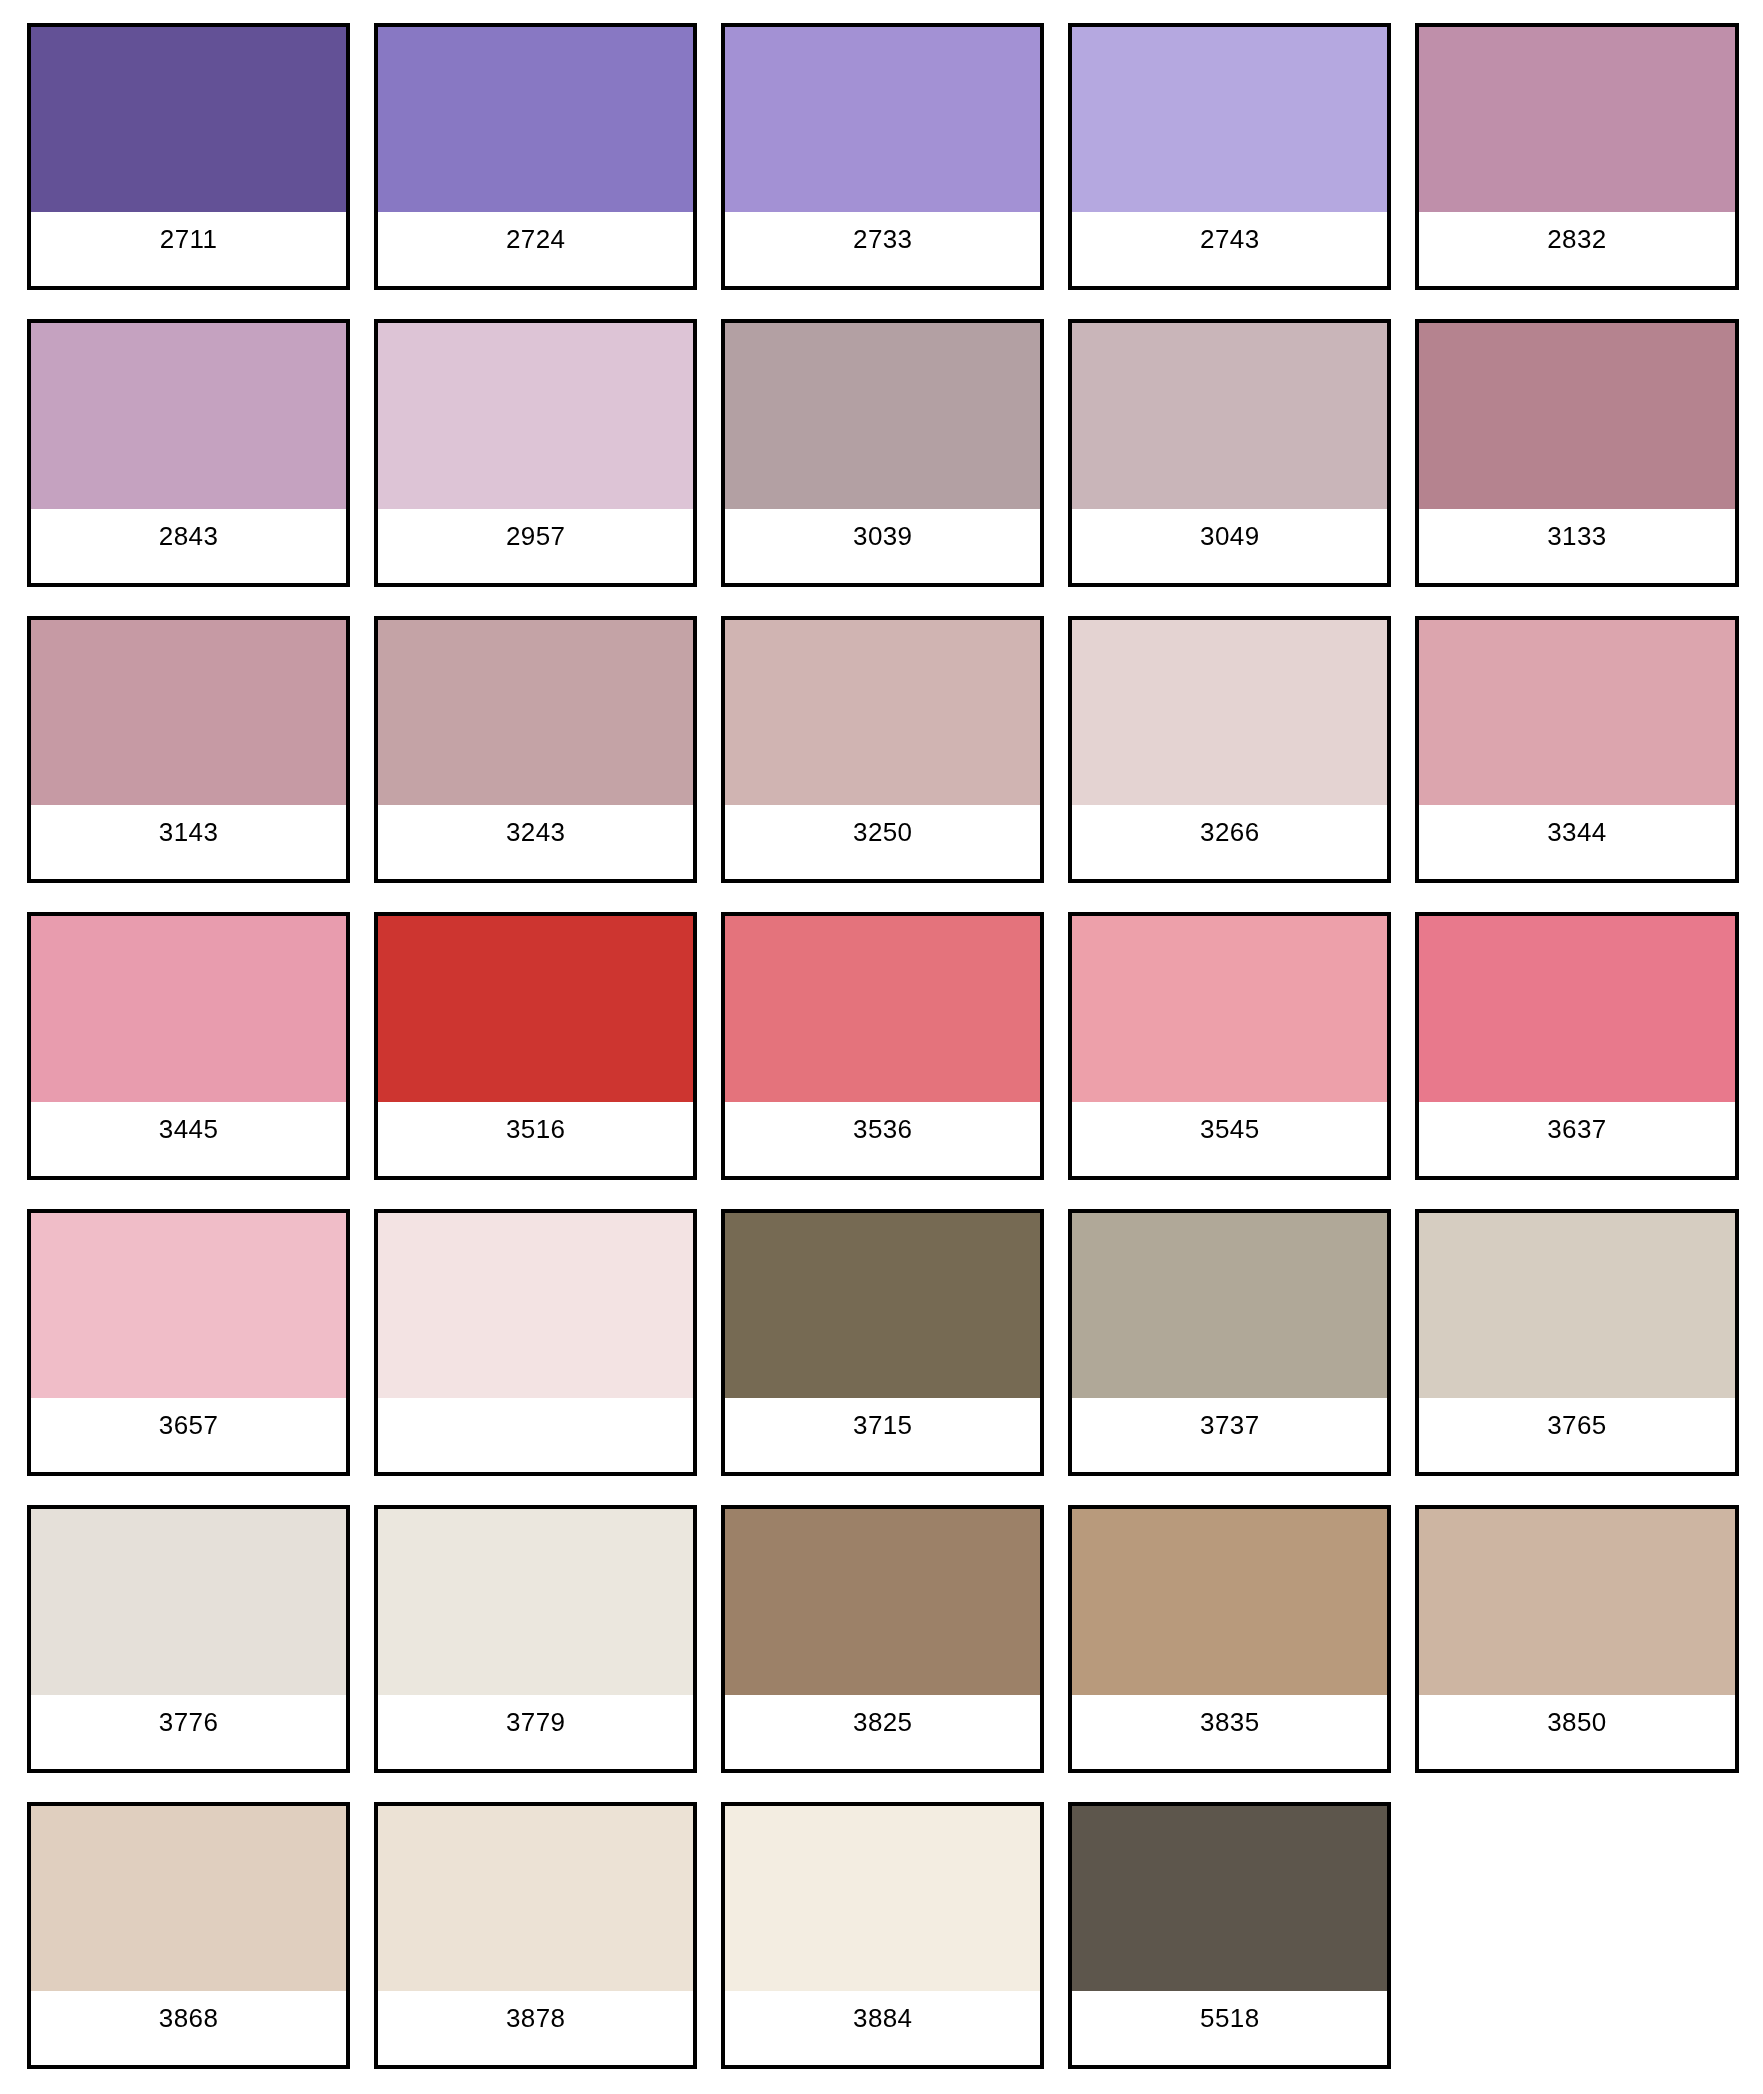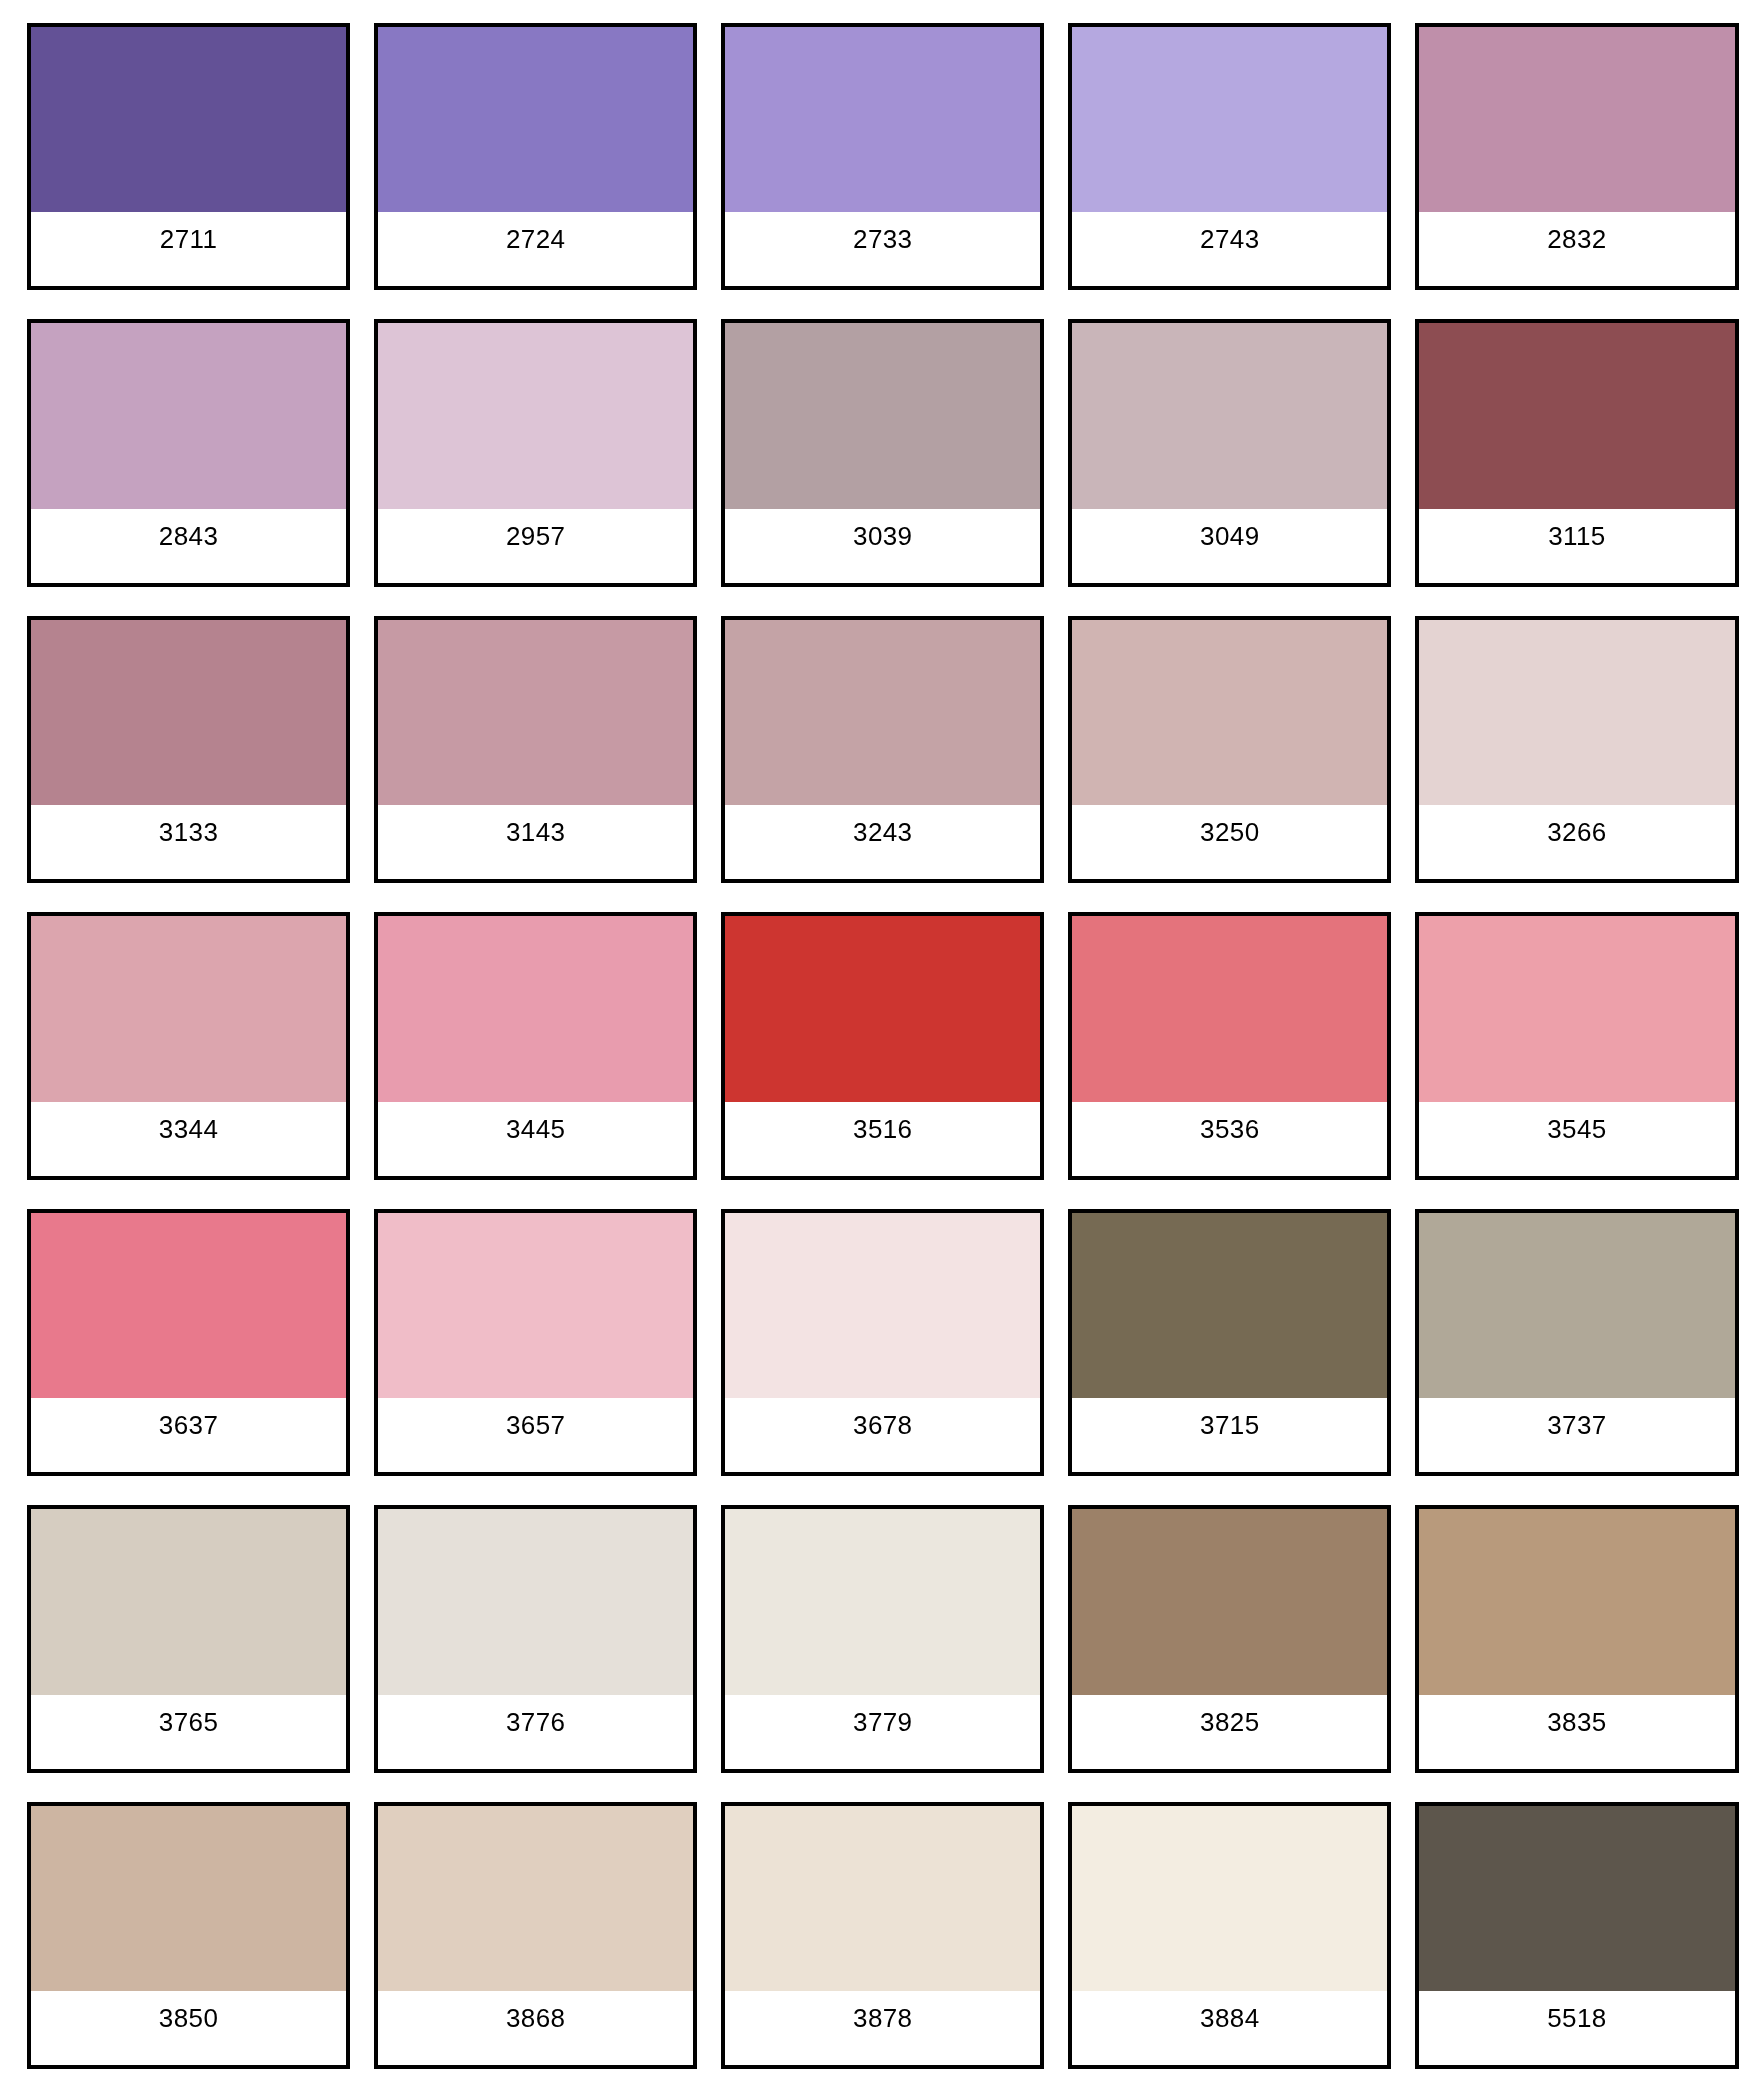--- a/index.html
+++ b/index.html
@@ -118,26 +118,20 @@
         <span class="swatch-label">3039</span>
       </div>
     </div>
     <div class="swatch-card">
       <div class="swatch-color" style="background: rgb(201, 181, 185);"></div>
       <div class="swatch-label-area">
         <span class="swatch-label">3049</span>
       </div>
     </div>
     <div class="swatch-card">
-      <div class="swatch-color" style="background: rgb(141, 77, 82);"></div>
-      <div class="swatch-label-area">
-        <span class="swatch-label">3115</span>
-      </div>
-    </div>
-    <div class="swatch-card">
       <div class="swatch-color" style="background: rgb(181, 131, 143);"></div>
       <div class="swatch-label-area">
         <span class="swatch-label">3133</span>
       </div>
     </div>
     <div class="swatch-card">
       <div class="swatch-color" style="background: rgb(198, 154, 164);"></div>
       <div class="swatch-label-area">
         <span class="swatch-label">3143</span>
       </div>
@@ -197,23 +191,20 @@
       </div>
     </div>
     <div class="swatch-card">
       <div class="swatch-color" style="background: rgb(240, 189, 200);"></div>
       <div class="swatch-label-area">
         <span class="swatch-label">3657</span>
       </div>
     </div>
     <div class="swatch-card">
       <div class="swatch-color" style="background: rgb(243, 227, 227);"></div>
-      <div class="swatch-label-area">
-        <span class="swatch-label">3678</span>
-      </div>
     </div>
     <div class="swatch-card">
       <div class="swatch-color" style="background: rgb(118, 106, 83);"></div>
       <div class="swatch-label-area">
         <span class="swatch-label">3715</span>
       </div>
     </div>
     <div class="swatch-card">
       <div class="swatch-color" style="background: rgb(176, 168, 152);"></div>
       <div class="swatch-label-area">

